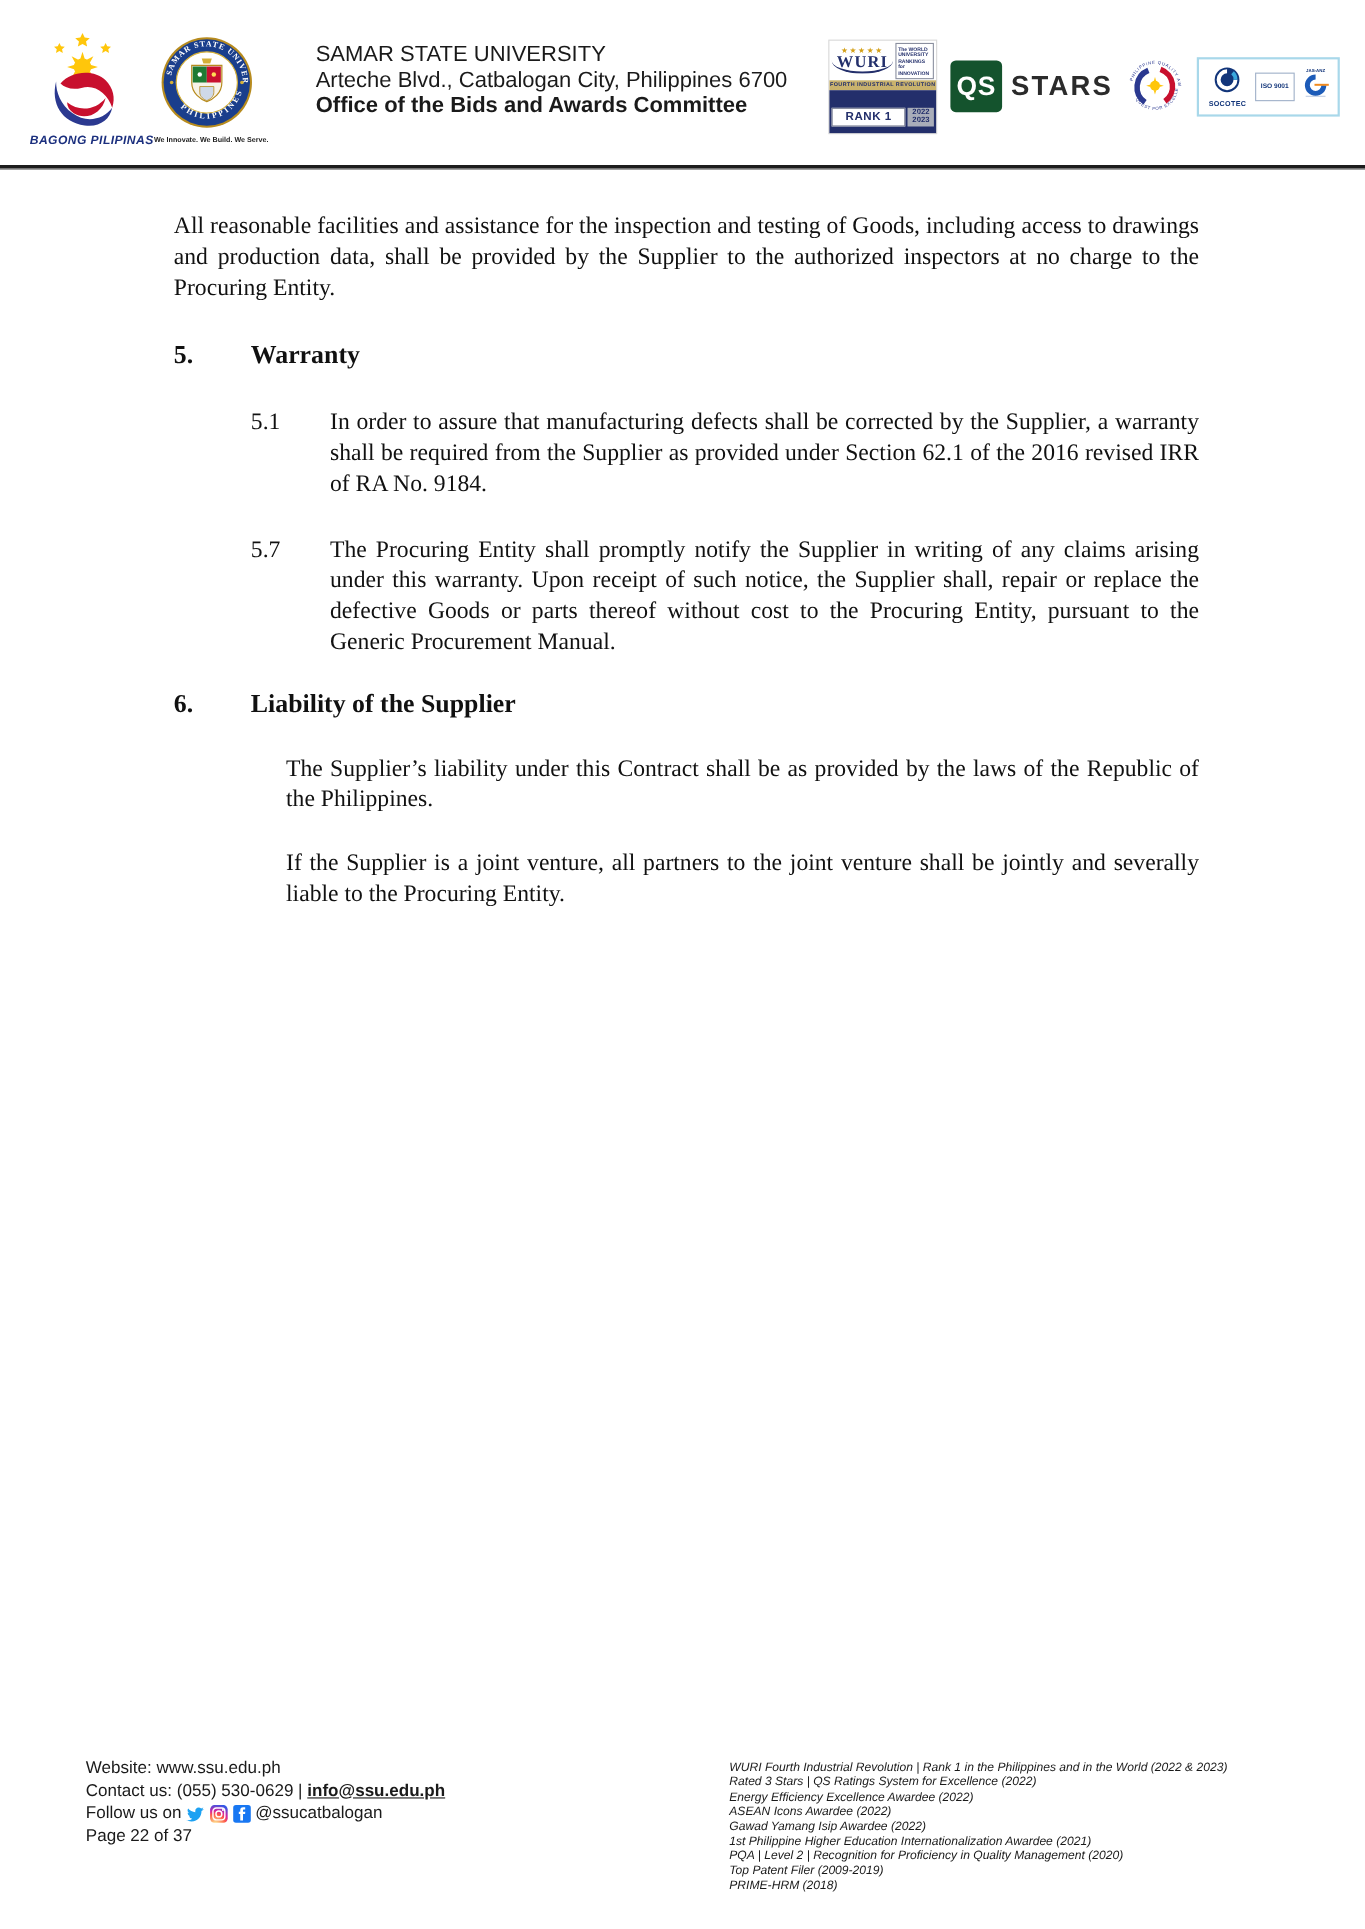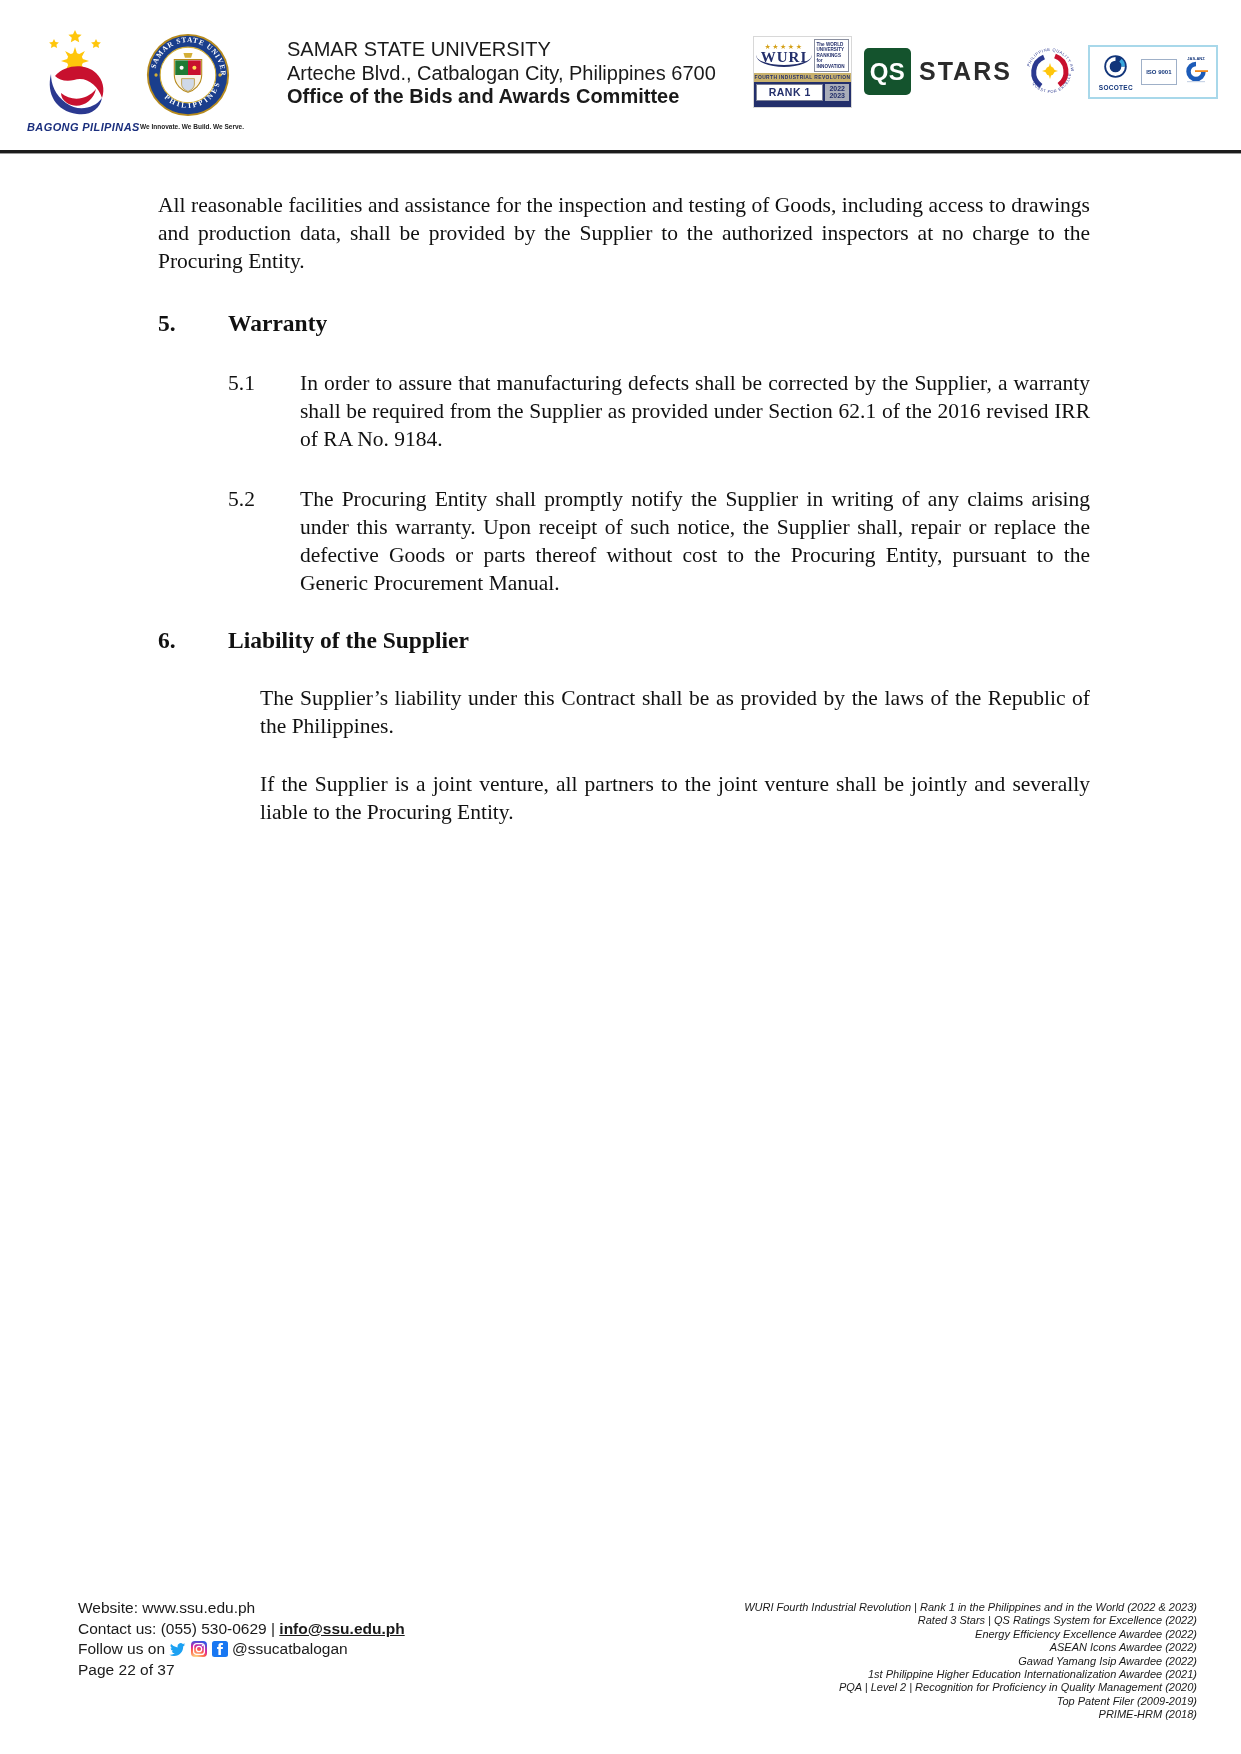--- a/index.html
+++ b/index.html
@@ -25,21 +25,21 @@
 
   
   .wuri { width:99px; background:#fff; border:1px solid #d8d8d8; font-family:"Liberation Sans",sans-serif; }
   .wuri-top { display:flex; gap:2px; padding:2px 2px 1px 2px; align-items:center; }
   .wuri-left { flex:1; text-align:center; }
   .wuri-stars { color:#d4a017; font-size:7px; line-height:7px; letter-spacing:1.5px; white-space:nowrap; }
   .wuri-word { font-family:Liberation Serif, serif; font-weight:bold; color:#232f6b; font-size:15px; line-height:15px; letter-spacing:1px;
                border-bottom:2px solid #232f6b; border-radius:0 0 50% 50% / 0 0 70% 70%; }
   .wuri-tag { width:35px; font-size:4.6px; line-height:1.2; font-weight:bold; color:#232f6b; border:1px solid #8a8f9f; padding:1.5px; }
   .wuri-band { background:#c9b26d; color:#232f6b; font-size:4.9px; font-weight:bold; text-align:center; letter-spacing:.4px; padding:2px 0; }
-  .wuri-bottom { background:#232f6b; display:flex; gap:2px; padding:2px 2px 6px 2px; }
+  .wuri-bottom { background:#232f6b; display:flex; gap:2px; padding:16px 2px 6px 2px; }
   .wuri-rank { flex:1; background:#fff; border:1px solid #7d8296; color:#232f6b; font-weight:800; font-size:10.5px; line-height:14px; text-align:center; letter-spacing:.5px; }
   .wuri-years { background:#a9adb9; color:#232f6b; font-weight:bold; font-size:7px; line-height:7.5px; padding:1px 4px; text-align:center; display:flex; flex-direction:column; justify-content:center; }
 
   
   .qs-wrap { display:flex; align-items:center; gap:8px; font-family:"Liberation Sans",sans-serif; }
   .qs-box { width:47px; height:47px; background:#14532d; border-radius:5px; color:#fff; font-weight:800; font-size:24px; display:flex; align-items:center; justify-content:center; letter-spacing:.5px; }
   .qs-stars-word { color:#2b2b2b; font-weight:800; font-size:25px; letter-spacing:2px; }
 
   
   .socotec { width:130px; height:54px; border:2px solid #a8d8ea; background:#fff; display:flex; align-items:center; justify-content:space-between; padding:3px 5px; font-family:"Liberation Sans",sans-serif; }
@@ -62,21 +62,21 @@
 
   
   .footer-left { position:absolute; left:78px; top:1598px; font-family:"Liberation Sans",sans-serif; font-size:15.5px; line-height:20.5px; color:#1a1a1a; }
   .footer-left .email { color:#1a1a1a; text-decoration:underline; cursor:pointer;font-weight:bold; }
   .follow-line { display:flex; align-items:center; gap:4px; }
   .sicon { display:inline-flex; width:17px; height:17px; align-items:center; justify-content:center; }
   .fb-box { width:16px; height:16px; background:#1877f2; border-radius:2.5px; display:flex; align-items:center; justify-content:center; }
   .ig-box { width:16px; height:16px; border-radius:4px;
     background:radial-gradient(circle at 30% 110%, #fdf497 0%, #fd5949 45%, #d6249f 60%, #285aeb 90%); }
 
-  .footer-right { position:absolute; right:44px; top:1601px; width:520px; text-align:right;
+  .footer-right { position:absolute; right:58px; top:1601px; width:520px; 
     font-family:"Liberation Sans",sans-serif; font-style:italic; font-size:11px; line-height:13.4px; color:#1a1a1a; }
 </style>
 </head>
 <body>
 
 <div class="page">
 
   <header>
 
     <div class="logo-bagong">
@@ -220,21 +220,21 @@
       <span class="num">5.</span>
       <span class="title">Warranty</span>
     </div>
 
     <div class="clause">
       <span class="inum">5.1</span>
       <span class="itext">In order to assure that manufacturing defects shall be corrected by the Supplier, a warranty shall be required from the Supplier as provided under Section 62.1 of the 2016 revised IRR of RA No. 9184.</span>
     </div>
 
     <div class="clause">
-      <span class="inum">5.2</span>
+      <span class="inum">5.7</span>
       <span class="itext">The Procuring Entity shall promptly notify the Supplier in writing of any claims arising under this warranty.  Upon receipt of such notice, the Supplier shall, repair or replace the defective Goods or parts thereof without cost to the Procuring Entity, pursuant to the Generic Procurement Manual.</span>
     </div>
 
     <div class="sec-head sh6">
       <span class="num">6.</span>
       <span class="title">Liability of the Supplier</span>
     </div>
 
     <p class="para">The Supplier’s liability under this Contract shall be as provided by the laws of the Republic of the Philippines.</p>
     <p class="para">If the Supplier is a joint venture, all partners to the joint venture shall be jointly and severally liable to the Procuring Entity.</p>

